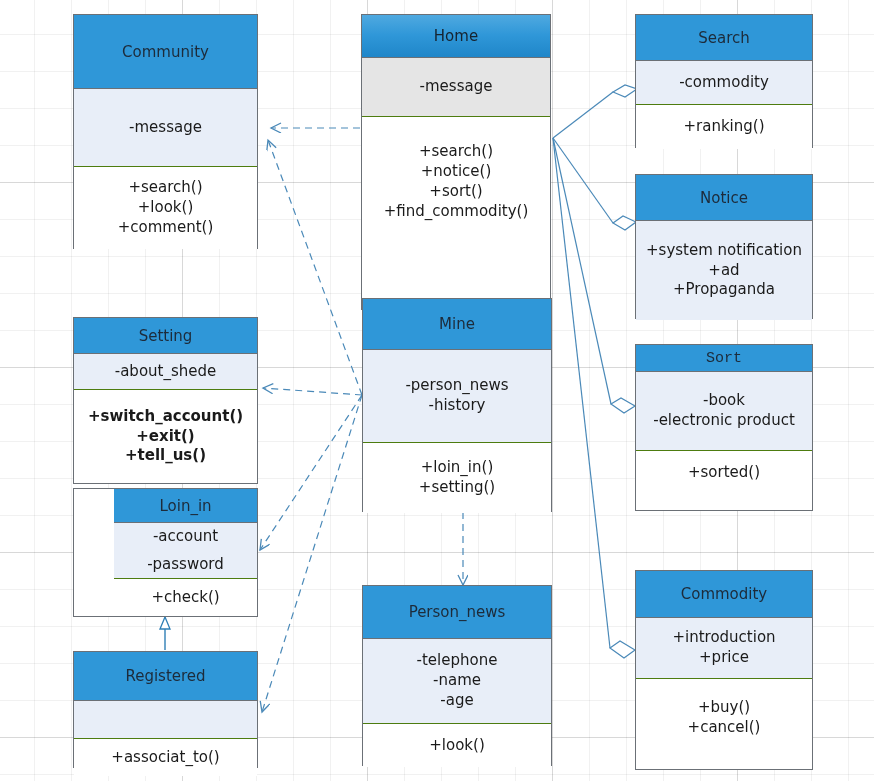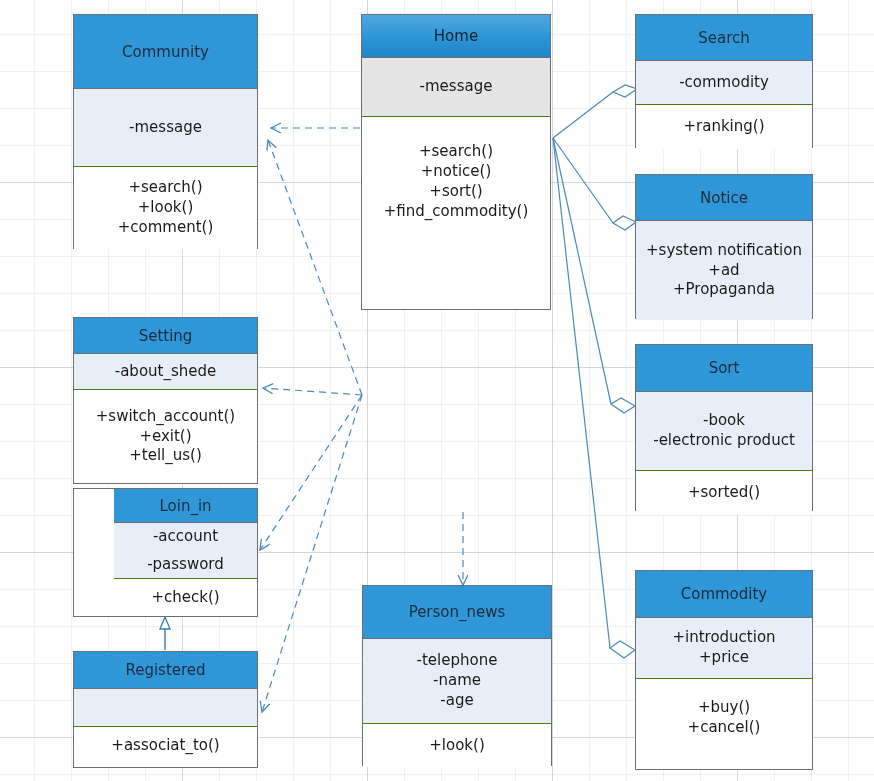--- a/index.html
+++ b/index.html
@@ -180,30 +180,43 @@
     </div>
   </div>
 
   <div class="uml" style="left:73px;top:303px;width:185px;height:167px;margin-top:14px;">
     <div class="hdr" style="height:35px;">
       <span>Setting</span>
     </div>
     <div class="attrs" style="height:36px;">
       <span class="ln">-about_shede</span>
     </div>
-    <div class="ops" style="height:94px;">
+    <div class="ops" style="height:94px;font-weight:bold;">
       <span class="ln">+switch_account()</span>
       <span class="ln">+exit()</span>
       <span class="ln">+tell_us()</span>
     </div>
   </div>
 
+  <div class="uml" style="left:362px;top:298px;width:190px;height:214px;">
+    <div class="hdr" style="height:50px;">
+      <span>Mine</span>
+    </div>
+    <div class="attrs" style="height:93px;">
+      <span class="ln">-person_news</span>
+      <span class="ln">-history</span>
+    </div>
+    <div class="ops" style="height:71px;">
+      <span class="ln">+loin_in()</span>
+      <span class="ln">+setting()</span>
+    </div>
+  </div>
 
   <div class="uml" style="left:635px;top:344px;width:178px;height:167px;">
-    <div class="hdr" style="height:46px;">
+    <div class="hdr" style="height:26px;font-family:Liberation Mono, monospace;">
       <span>Sort</span>
     </div>
     <div class="attrs" style="height:79px;">
       <span class="ln">-book</span>
       <span class="ln">-electronic product</span>
     </div>
     <div class="ops" style="height:45px;">
       <span class="ln">+sorted()</span>
     </div>
   </div>
@@ -243,21 +256,21 @@
       <span class="ln">+introduction</span>
       <span class="ln">+price</span>
     </div>
     <div class="ops" style="height:78px;">
       <span class="ln">+buy()</span>
       <span class="ln">+cancel()</span>
     </div>
   </div>
 
   <div class="uml" style="left:73px;top:651px;width:185px;height:117px;">
-    <div class="hdr" style="height:36px;">
+    <div class="hdr" style="height:48px;">
       <span>Registered</span>
     </div>
     <div class="attrs" style="height:38px;">
       <span class="ln"></span>
     </div>
     <div class="ops" style="height:38px;">
       <span class="ln">+associat_to()</span>
     </div>
   </div>
 

